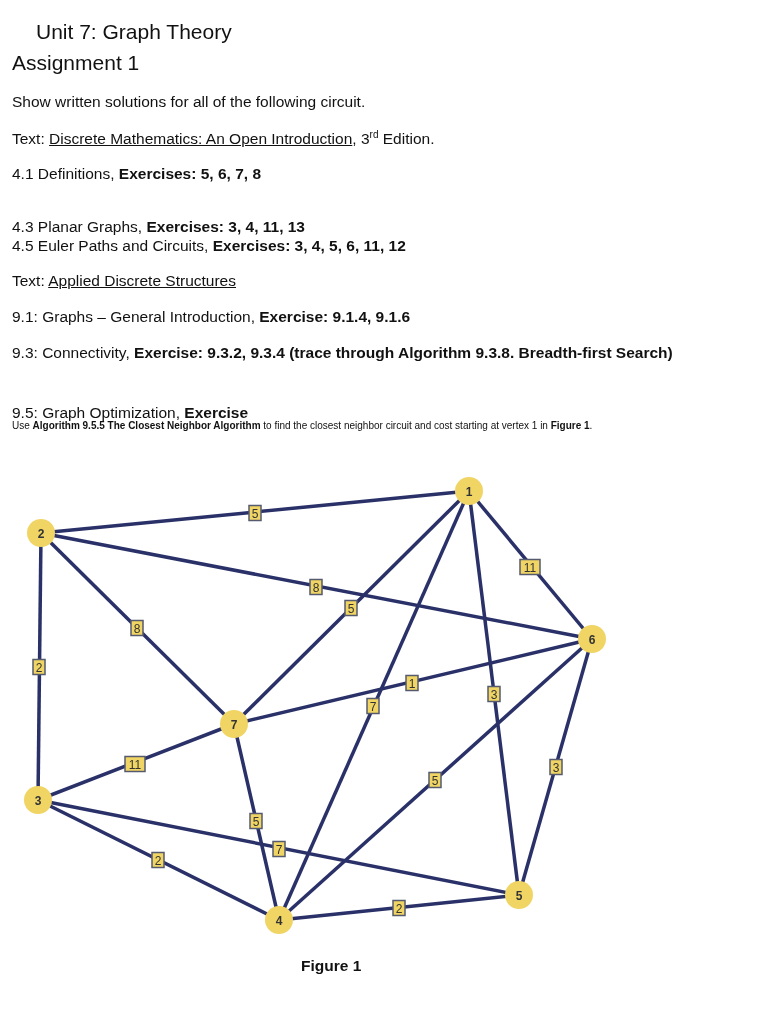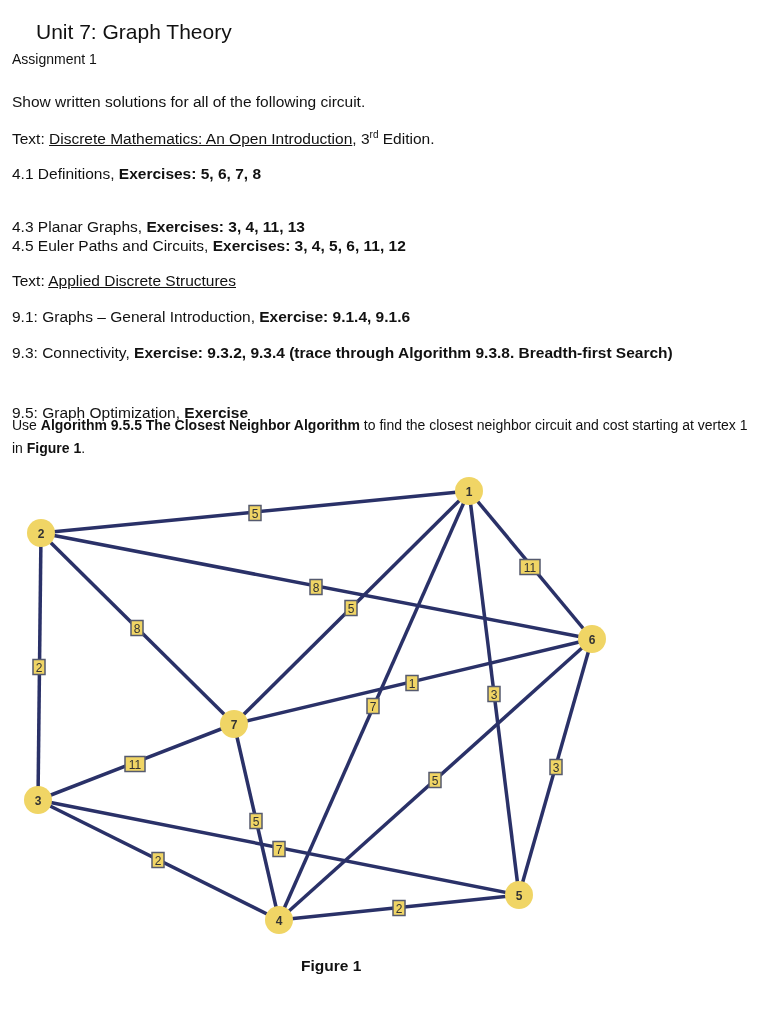--- a/index.html
+++ b/index.html
@@ -1,22 +1,22 @@
 <!DOCTYPE html>
 <html><head>
 <meta charset="utf-8">
 <style>
   html, body { margin: 0; padding: 0; background: #ffffff; }
   body { width: 771px; height: 1020px; position: relative; overflow: hidden;
          font-family: "Liberation Sans", sans-serif; color: #111; }
   .doc { position: absolute; left: 12px; top: 0; width: 750px; }
   .h1 { position: absolute; left: 0; top: 20px; font-size: 21px; white-space: nowrap; margin-left: 24px; }
-  .h2 { position: absolute; left: 0; top: 51px; font-size: 14px; white-space: nowrap; }
+  .h2 { position: absolute; left: 0; top: 51px; font-size: 21px; white-space: nowrap; }
   .line { position: absolute; left: 0; font-size: 15.5px; white-space: nowrap; }
-  .para { position: absolute; left: 0; font-size: 14px; line-height: 23px; width: 740px; }
+  .para { position: absolute; left: 0; font-size: 10px; line-height: 23px; width: 740px; }
   .u { text-decoration: underline; }
   b { font-weight: bold; }
   sup { font-size: 10px; }
   svg.graph { position: absolute; left: 0; top: 470px; }
   .caption { position: absolute; left: 301px; top: 957px; font-size: 15.5px; font-weight: bold; }
 </style>
 </head>
 <body>
 
 <div class="doc">

